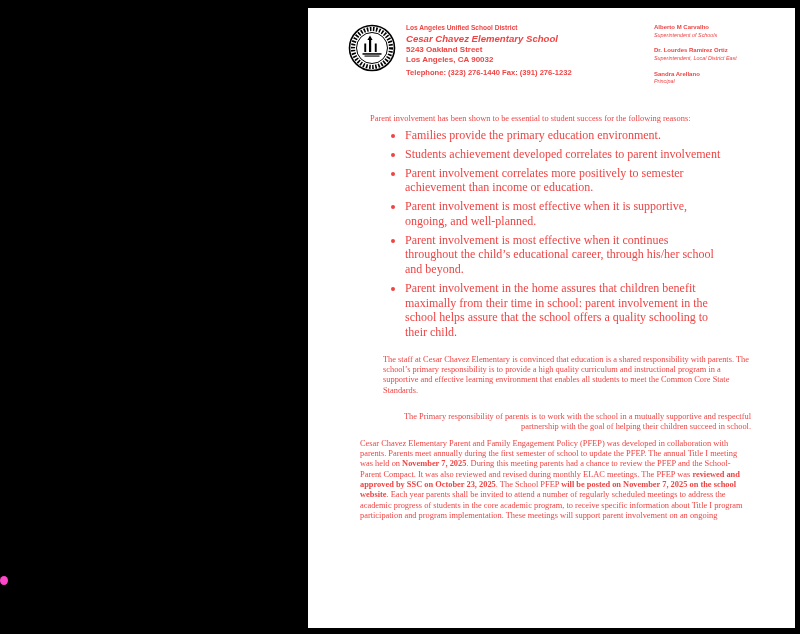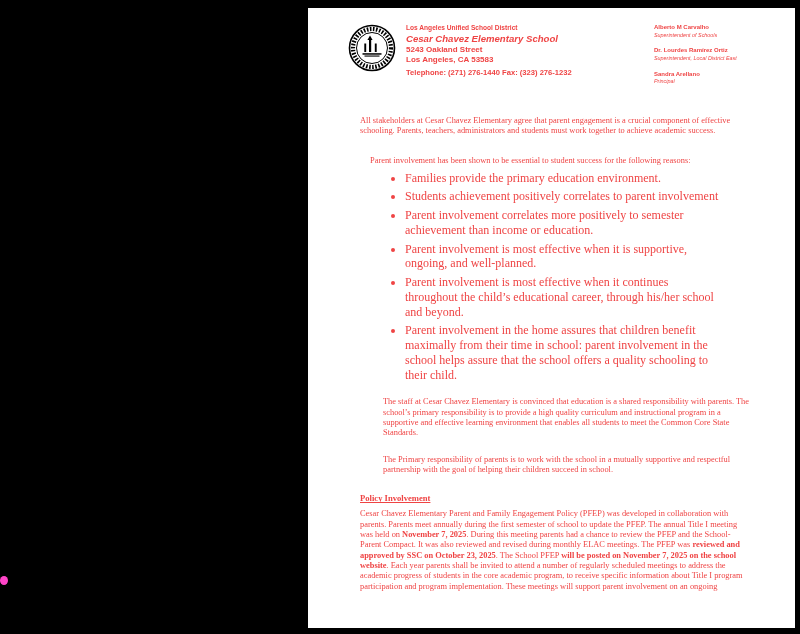--- a/index.html
+++ b/index.html
@@ -24,21 +24,21 @@
   .off{margin-bottom:9px;}
   .off .nm{font-weight:bold;font-size:6px;}
   .off .ti{font-style:italic;font-size:5.4px;}
   .doctitle{text-align:center;font-weight:bold;font-size:11.5px;margin-top:38px;letter-spacing:.1px;}
   .para{font-size:8.4px;line-height:1.23;}
   .intro{margin-top:22px;}
   .reasons{margin-top:20px;margin-left:10px;}
   ul.bullets{margin:4px 0 0 0;padding-left:45px;}
   ul.bullets li{font-size:12px;line-height:1.23;margin-bottom:4px;max-width:318px;}
   .staff{margin-top:15px;margin-left:23px;}
-  .primary{margin-top:16px;margin-left:23px;}
+  .primary{margin-top:16px;margin-left:23px;text-align:right;}
   .sechead{margin-top:18px;font-weight:bold;text-decoration:underline;font-size:8.6px;}
   .policy{margin-top:6px;font-family:Liberation Serif, serif;}
   .pinkdot{position:absolute;left:0px;top:576px;width:8px;height:9px;border-radius:50%;background:#ff45c8;}
 </style>
 </head>
 <body>
 
 <div class="canvas-bg"></div>
 
 <div class="page">
@@ -53,57 +53,55 @@
       <rect x="16.3" y="19.5" width="1.9" height="8.5" fill="#000"></rect>
       <rect x="26.8" y="19.5" width="1.9" height="8.5" fill="#000"></rect>
       <rect x="14.5" y="29.2" width="19" height="1.5" fill="#000"></rect>
       <rect x="16.5" y="31.5" width="15" height="1.1" fill="#000"></rect>
     </svg>
 
     <div class="schoolinfo">
       <div class="district">Los Angeles Unified School District</div>
       <div class="schoolname">Cesar Chavez Elementary School</div>
       <div class="addr">5243 Oakland Street</div>
-      <div class="addr">Los Angeles, CA  53583</div>
-      <div class="phone">Telephone: (271) 276-1440   Fax: (323) 276-1232</div>
+      <div class="addr">Los Angeles, CA  90032</div>
+      <div class="phone">Telephone: (323) 276-1440   Fax: (391) 276-1232</div>
     </div>
 
     <div class="officials">
       <div class="off">
         <div class="nm">Alberto M Carvalho</div>
         <div class="ti">Superintendent of Schools</div>
       </div>
       <div class="off">
         <div class="nm">Dr. Lourdes Ramírez Ortiz</div>
         <div class="ti">Superintendent, Local District East</div>
       </div>
       <div class="off">
         <div class="nm">Sandra Arellano</div>
         <div class="ti">Principal</div>
       </div>
     </div>
   </div>
 
 
-  <div class="para intro">All stakeholders at Cesar Chavez Elementary agree that parent engagement is a crucial component of effective schooling. Parents, teachers, administrators and students must work together to achieve academic success.</div>
 
   <div class="para reasons">Parent involvement has been shown to be essential to student success for the following reasons:</div>
 
   <ul class="bullets">
       <li>Families provide the primary education environment.</li>
-      <li>Students achievement positively correlates to parent involvement</li>
+      <li>Students achievement developed correlates to parent involvement</li>
       <li>Parent involvement correlates more positively to semester achievement than income or education.</li>
       <li>Parent involvement is most effective when it is supportive, ongoing, and well-planned.</li>
       <li>Parent involvement is most effective when it continues throughout the child’s educational career, through his/her school and beyond.</li>
       <li>Parent involvement in the home assures that children benefit maximally from their time in school: parent involvement in the school helps assure that the school offers a quality schooling to their child.</li>
     </ul>
 
   <div class="para staff">The staff at Cesar Chavez Elementary is convinced that education is a shared responsibility with parents. The school’s  primary responsibility is to provide a high quality curriculum and instructional program in a supportive and effective learning environment that enables all students to meet the Common Core State Standards.</div>
 
   <div class="para primary">The Primary responsibility of parents is to work with the school in a mutually supportive and respectful partnership with the goal of helping their children succeed in school.</div>
 
-  <div class="sechead">Policy Involvement</div>
 
   <div class="para policy"><span>Cesar Chavez Elementary Parent and Family Engagement Policy (PFEP) was developed in collaboration with parents. Parents meet annually during the first semester of school to update the PFEP. The annual Title I meeting was held on </span><span style="font-weight: bold;">November 7, 2025</span><span>. During this meeting parents had a chance to review the PFEP and the School-Parent Compact. It was also reviewed and revised during monthly ELAC meetings. The PFEP was </span><span style="font-weight: bold;">reviewed and approved by SSC on October 23, 2025</span><span>. The School PFEP </span><span style="font-weight: bold;">will be posted on November 7, 2025 on the school website</span><span>. Each year parents shall be invited to attend a number of regularly scheduled meetings to address the academic progress of students in the core academic program, to receive specific information about Title I program participation and program implementation. These meetings will support parent involvement on an ongoing</span></div>
 
 </div>
 
 <div class="pinkdot"></div>
 
 </body></html>

